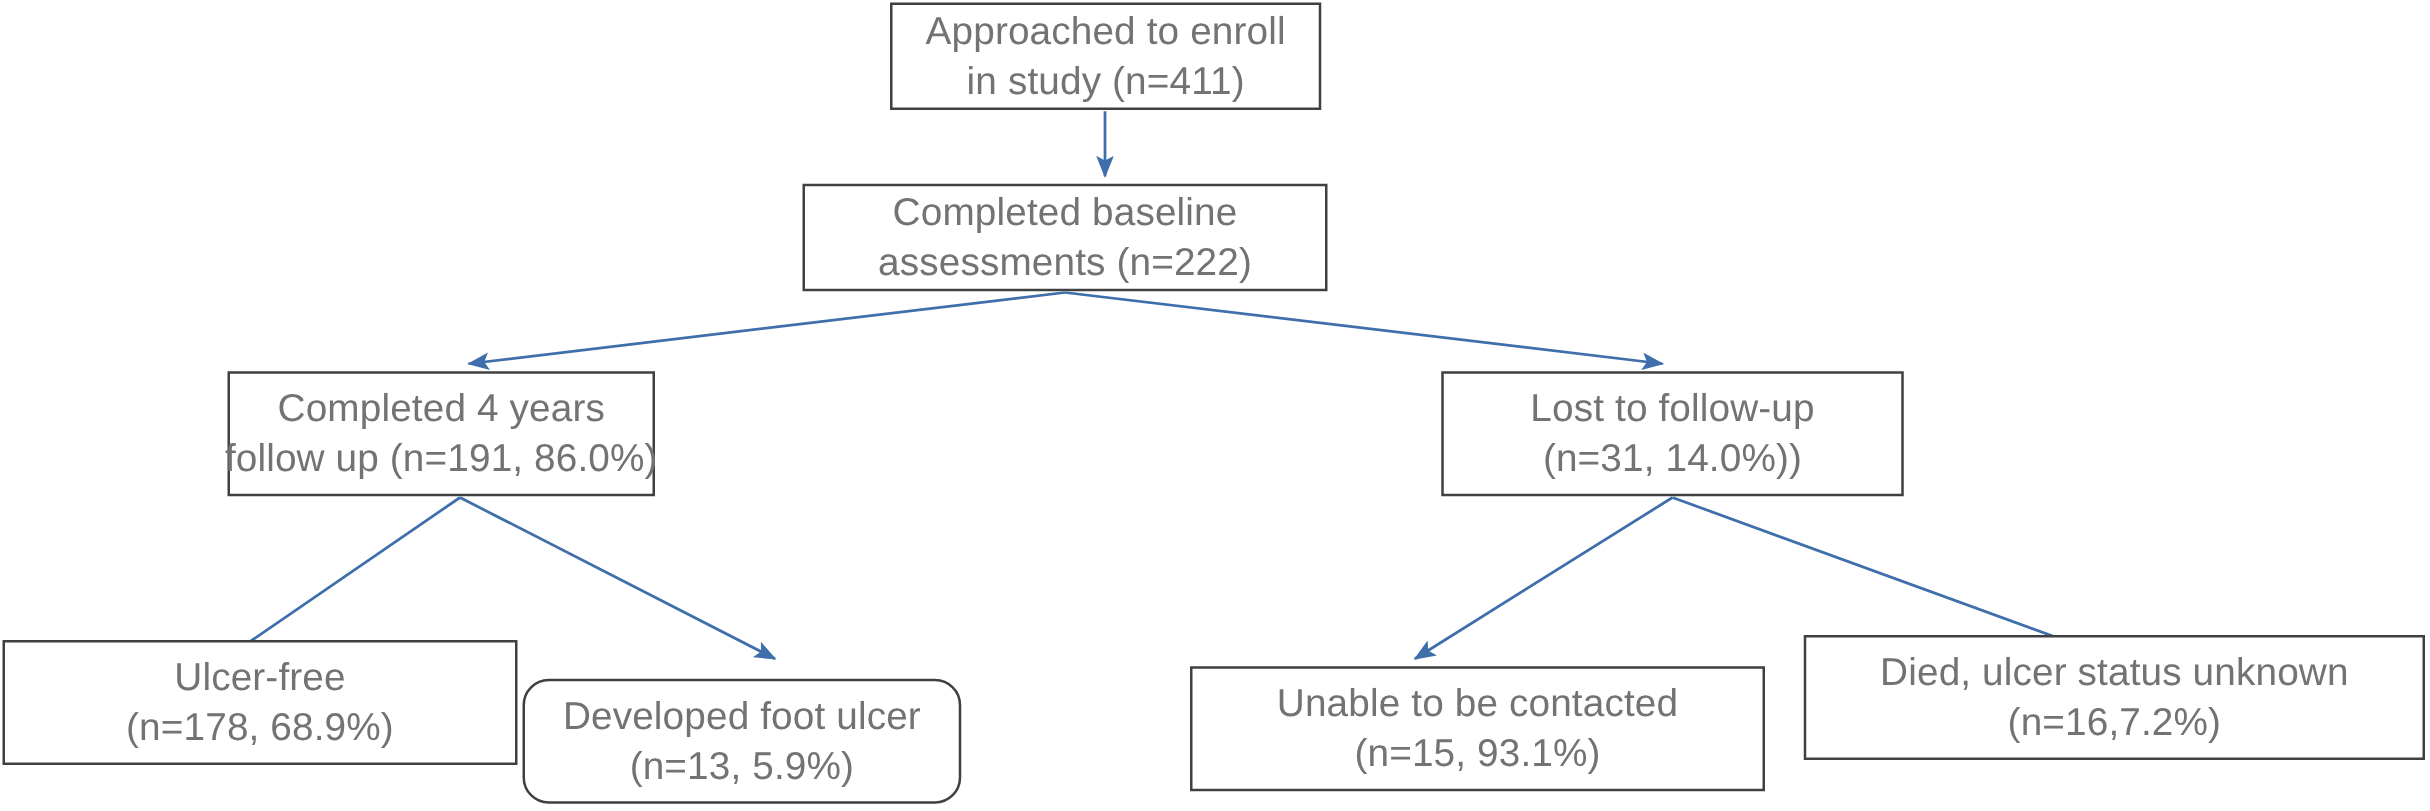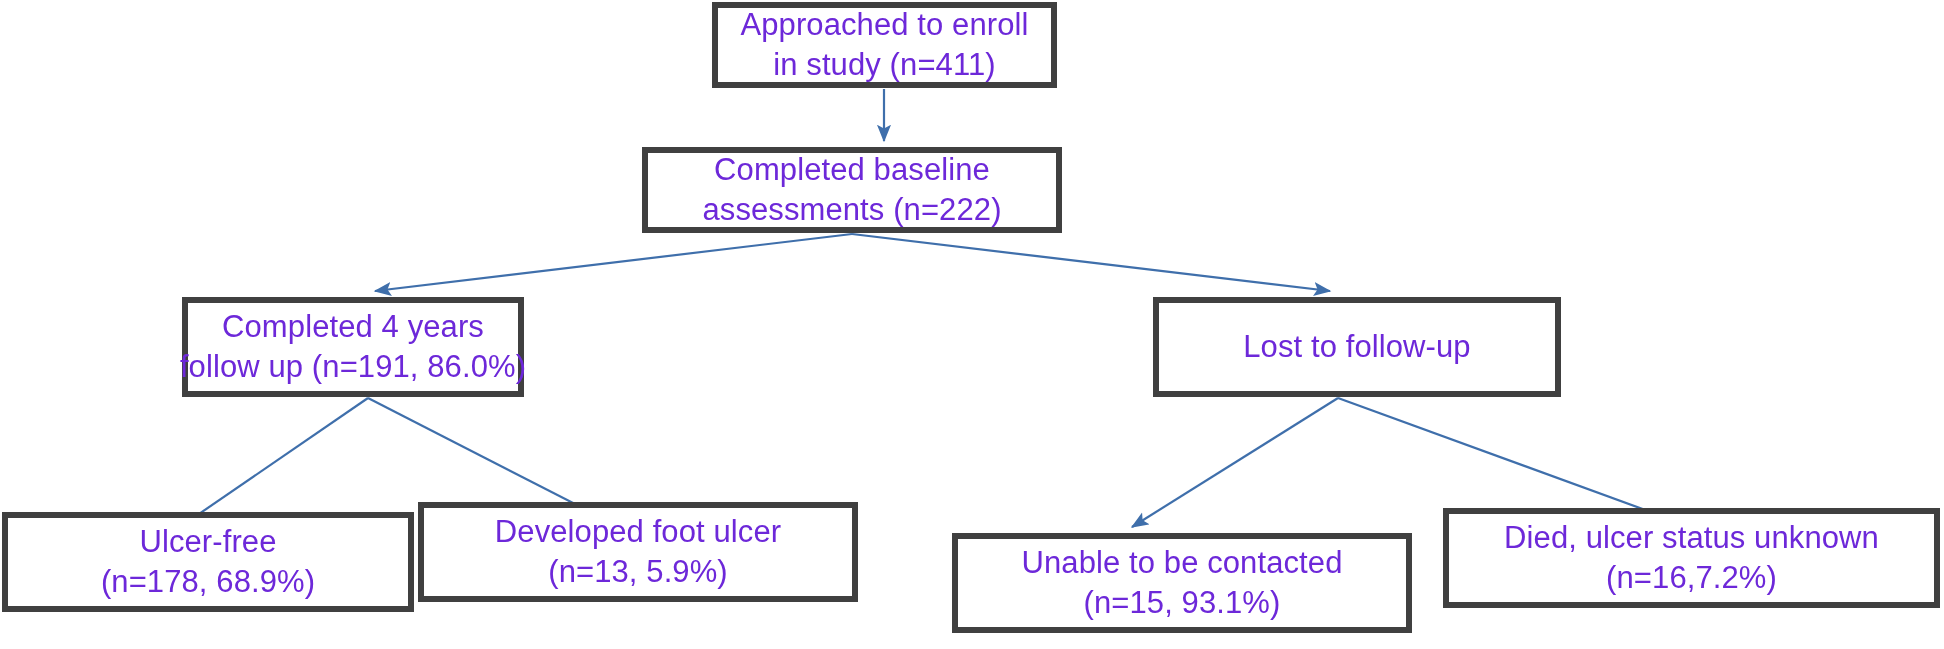--- a/index.html
+++ b/index.html
@@ -21,44 +21,44 @@
     position: absolute;
     left: 0;
     top: 0;
     width: 1944px;
     height: 649px;
     pointer-events: none;
   }
   .node-box {
     position: absolute;
     box-sizing: border-box;
-    border: 6px solid #404040;
+    border: 2px solid #404040;
     background: #ffffff;
     display: flex;
     flex-direction: column;
     align-items: center;
     justify-content: center;
     text-align: center;
-    color: #6d28d9;
+    color: #737373;
     font-size: 31px;
     line-height: 1.30;
     letter-spacing: 0.1px;
     padding: 2px 6px;
   }
   .node-line {
     display: block;
     white-space: nowrap;
   }
   
   #node-approached { left: 712px;  top: 2px;   width: 345px; height: 86px; }
   #node-baseline   { left: 642px;  top: 147px; width: 420px; height: 86px; }
   #node-completed  { left: 182px;  top: 297px; width: 342px; height: 100px; }
-  #node-lost       { left: 1153px; top: 297px; width: 408px; height: 100px; }
+  #node-lost       { left: 1153px; top: 297px; width: 370px; height: 100px; }
   #node-ulcerfree  { left: 2px;    top: 512px; width: 412px; height: 100px; }
-  #node-developed  { left: 418px;  top: 502px; width: 440px; height: 100px; }
+  #node-developed  { left: 418px;  top: 543px; width: 351px; height: 100px; border-radius: 21px; }
   #node-unable     { left: 952px;  top: 533px; width: 460px; height: 100px; align-items: center; }
   #node-died       { left: 1443px; top: 508px; width: 497px; height: 100px; }
 </style>
 </head>
 <body>
 
 <div id="flowchart-root">
 
   <svg id="arrow-layer" viewBox="0 0 1944 649" width="1944" height="649" xmlns="http://www.w3.org/2000/svg">
     <defs>
@@ -92,20 +92,21 @@
     <span class="node-line">assessments (n=222)</span>
   </div>
 
   <div class="node-box" id="node-completed">
     <span class="node-line">Completed 4 years</span>
     <span class="node-line">follow up (n=191, 86.0%)</span>
   </div>
 
   <div class="node-box" id="node-lost">
     <span class="node-line">Lost to follow-up</span>
+    <span class="node-line">(n=31, 14.0%))</span>
   </div>
 
   <div class="node-box" id="node-ulcerfree">
     <span class="node-line">Ulcer-free</span>
     <span class="node-line">(n=178, 68.9%)</span>
   </div>
 
   <div class="node-box" id="node-developed">
     <span class="node-line">Developed foot ulcer</span>
     <span class="node-line">(n=13, 5.9%)</span>

